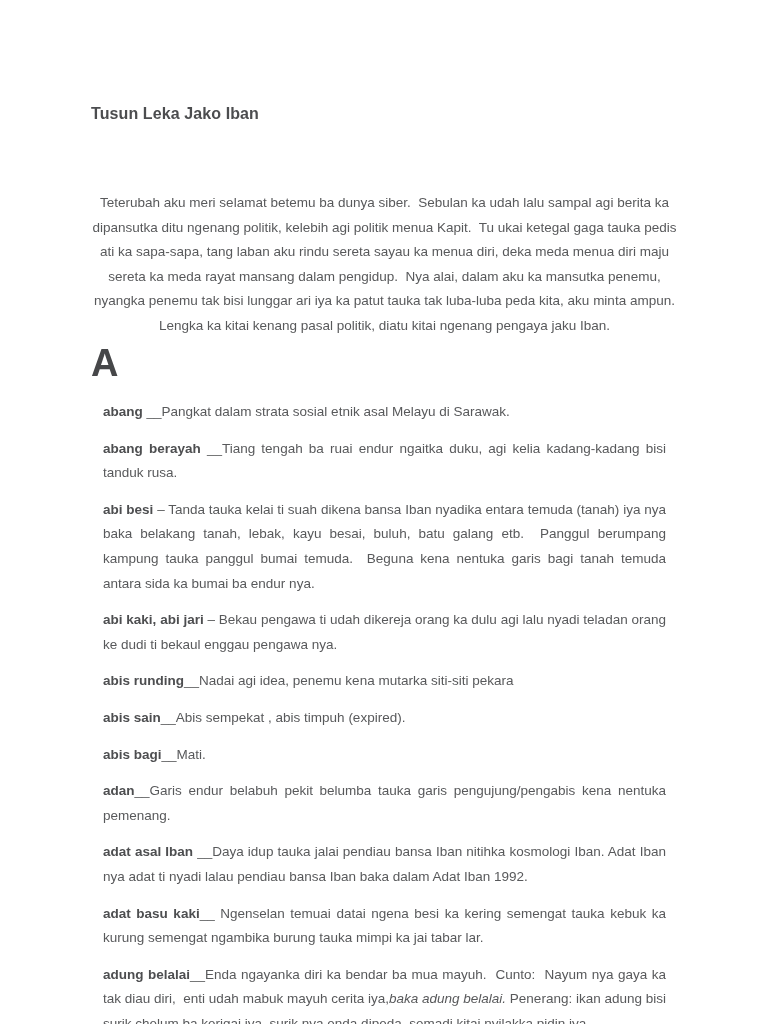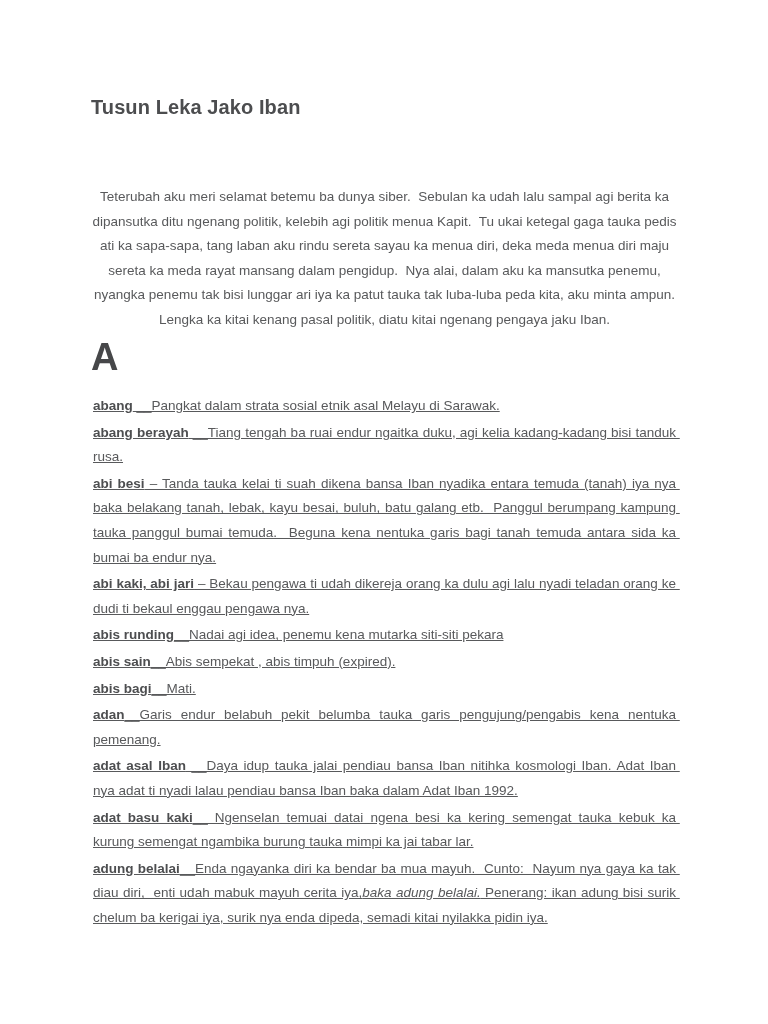--- a/index.html
+++ b/index.html
@@ -15,25 +15,25 @@
     color: #58595b;
   }
   .page {
     box-sizing: border-box;
     width: 768px;
     height: 1024px;
     background: #ffffff;
     padding: 94px 90px 0 91px;
   }
   .doc-title {
-    font-size: 20px;
+    font-size: 16px;
     line-height: 19px;
     font-weight: 700;
     color: #4c4d4f;
-    margin: 4px 0 68px 0;
+    margin: 10px 0 68px 0;
     letter-spacing: 0.1px;
   }
   .intro {
     font-size: 13.5px;
     line-height: 24.5px;
     margin: 0;
     white-space: pre-wrap;
     text-align: center;
   }
   .section-letter {
@@ -42,24 +42,23 @@
     font-weight: 700;
     color: #464749;
     margin: 3px 0 15px 0;
   }
   .entries {
     margin: 0;
   }
   .entry {
     font-size: 13.5px;
     line-height: 24.6px;
-    margin: 2px;
+    margin: 12px;
     text-align: justify;
     white-space: pre-wrap;
-    text-decoration: underline;
   }
   .entry span.bold {
     font-weight: 700;
     color: #4d4e50;
   }
   .entry span.italic {
     font-style: italic;
   }
 </style>
 </head>

